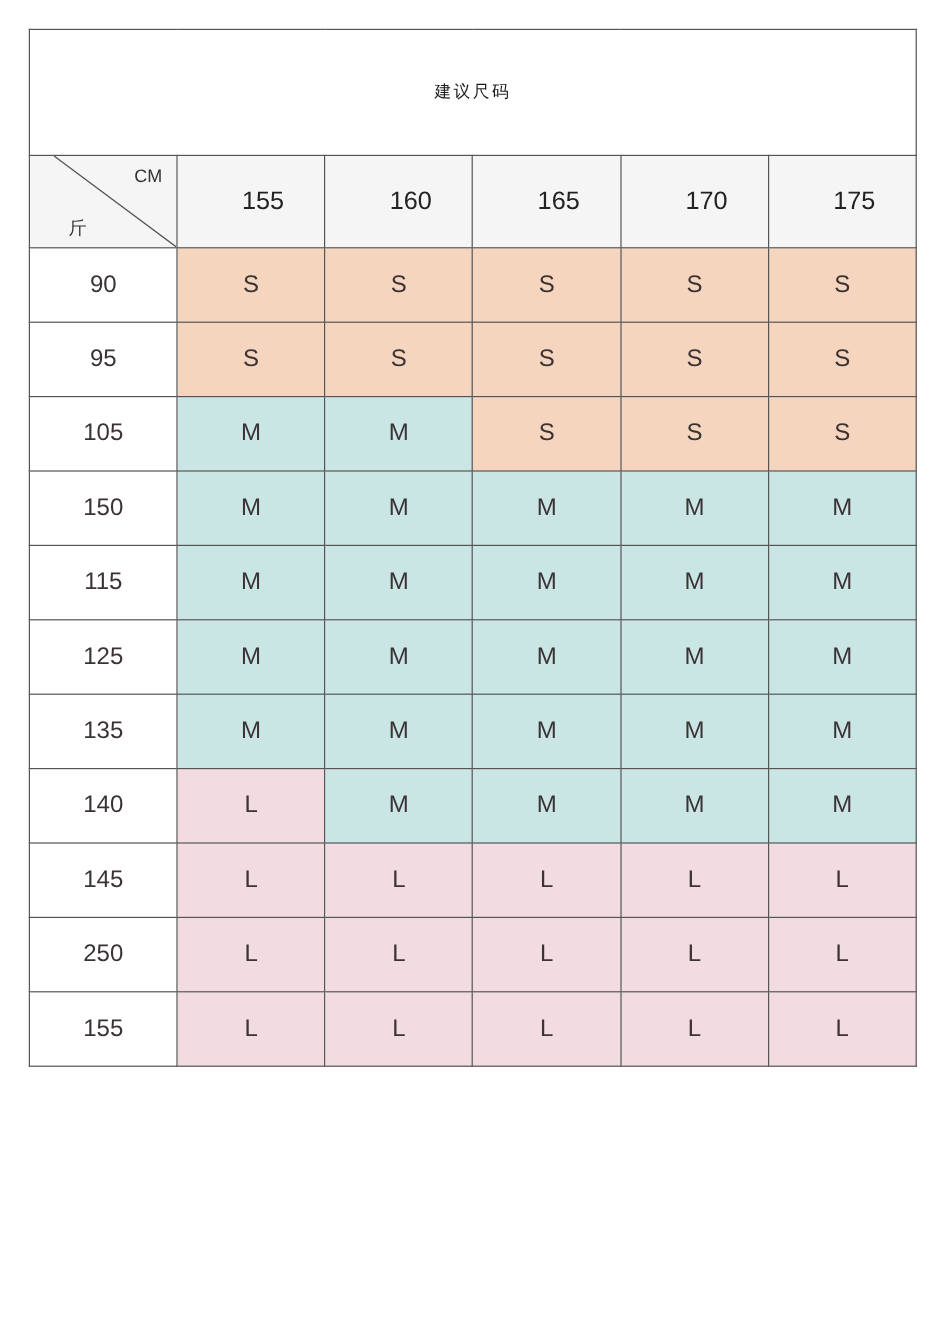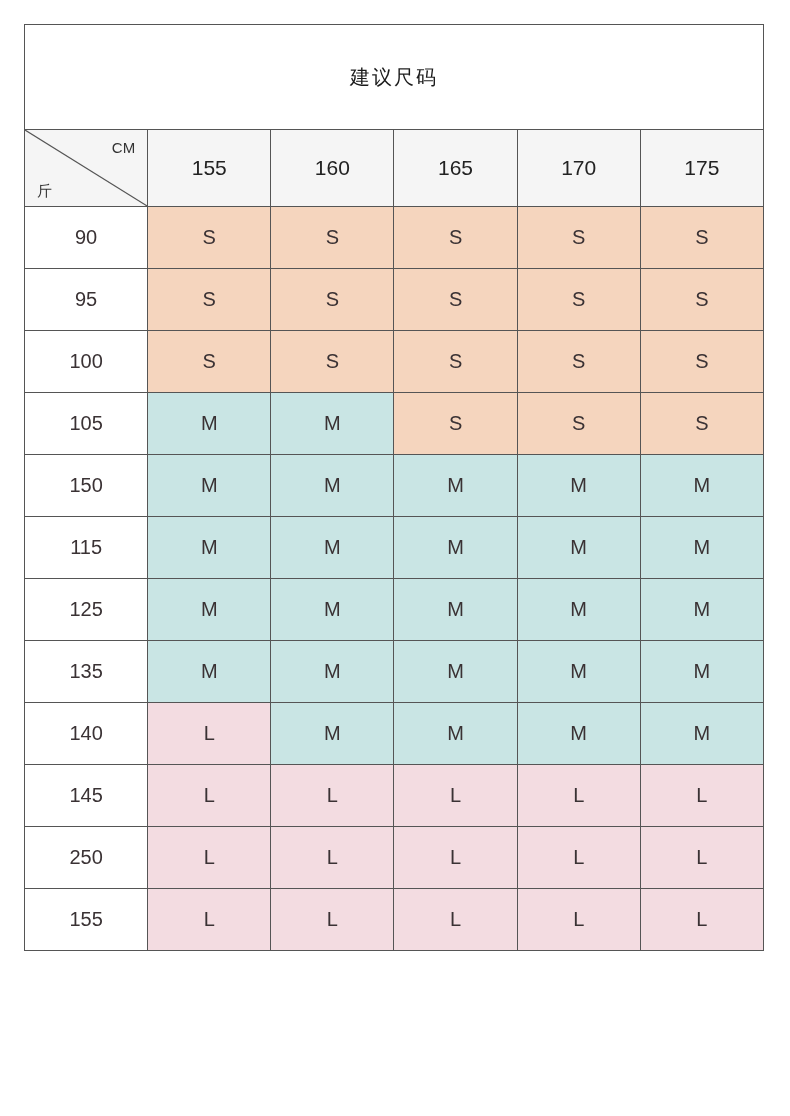--- a/index.html
+++ b/index.html
@@ -34,33 +34,34 @@
     text-align: center;
     vertical-align: middle;
     padding: 0;
     font-weight: normal;
   }
 
   
   .title-cell {
     height: 104px;
     background: #ffffff;
-    font-size: 20px;
+    font-size: 14px;
     font-weight: bold;
     color: #1a1a1a;
     letter-spacing: 2px;
   }
 
   
   .header-row td,
   .header-row th {
     height: 76px;
     background: #f5f5f5;
     font-size: 21px;
     color: #222222;
+    padding-left: 20px;
   }
 
   
   .corner-cell {
     position: relative;
     width: 126px;
     background: #f5f5f5;
     padding: 0;
     overflow: hidden;
   }
@@ -151,28 +152,20 @@
         </tr>
         <tr>
           <td class="row-label">95</td>
           <td class="col-w sz-S">S</td>
           <td class="col-w sz-S">S</td>
           <td class="col-w sz-S">S</td>
           <td class="col-w sz-S">S</td>
           <td class="col-w sz-S">S</td>
         </tr>
         <tr>
-          <td class="row-label">100</td>
-          <td class="col-w sz-S">S</td>
-          <td class="col-w sz-S">S</td>
-          <td class="col-w sz-S">S</td>
-          <td class="col-w sz-S">S</td>
-          <td class="col-w sz-S">S</td>
-        </tr>
-        <tr>
           <td class="row-label">105</td>
           <td class="col-w sz-M">M</td>
           <td class="col-w sz-M">M</td>
           <td class="col-w sz-S">S</td>
           <td class="col-w sz-S">S</td>
           <td class="col-w sz-S">S</td>
         </tr>
         <tr>
           <td class="row-label">150</td>
           <td class="col-w sz-M">M</td>

